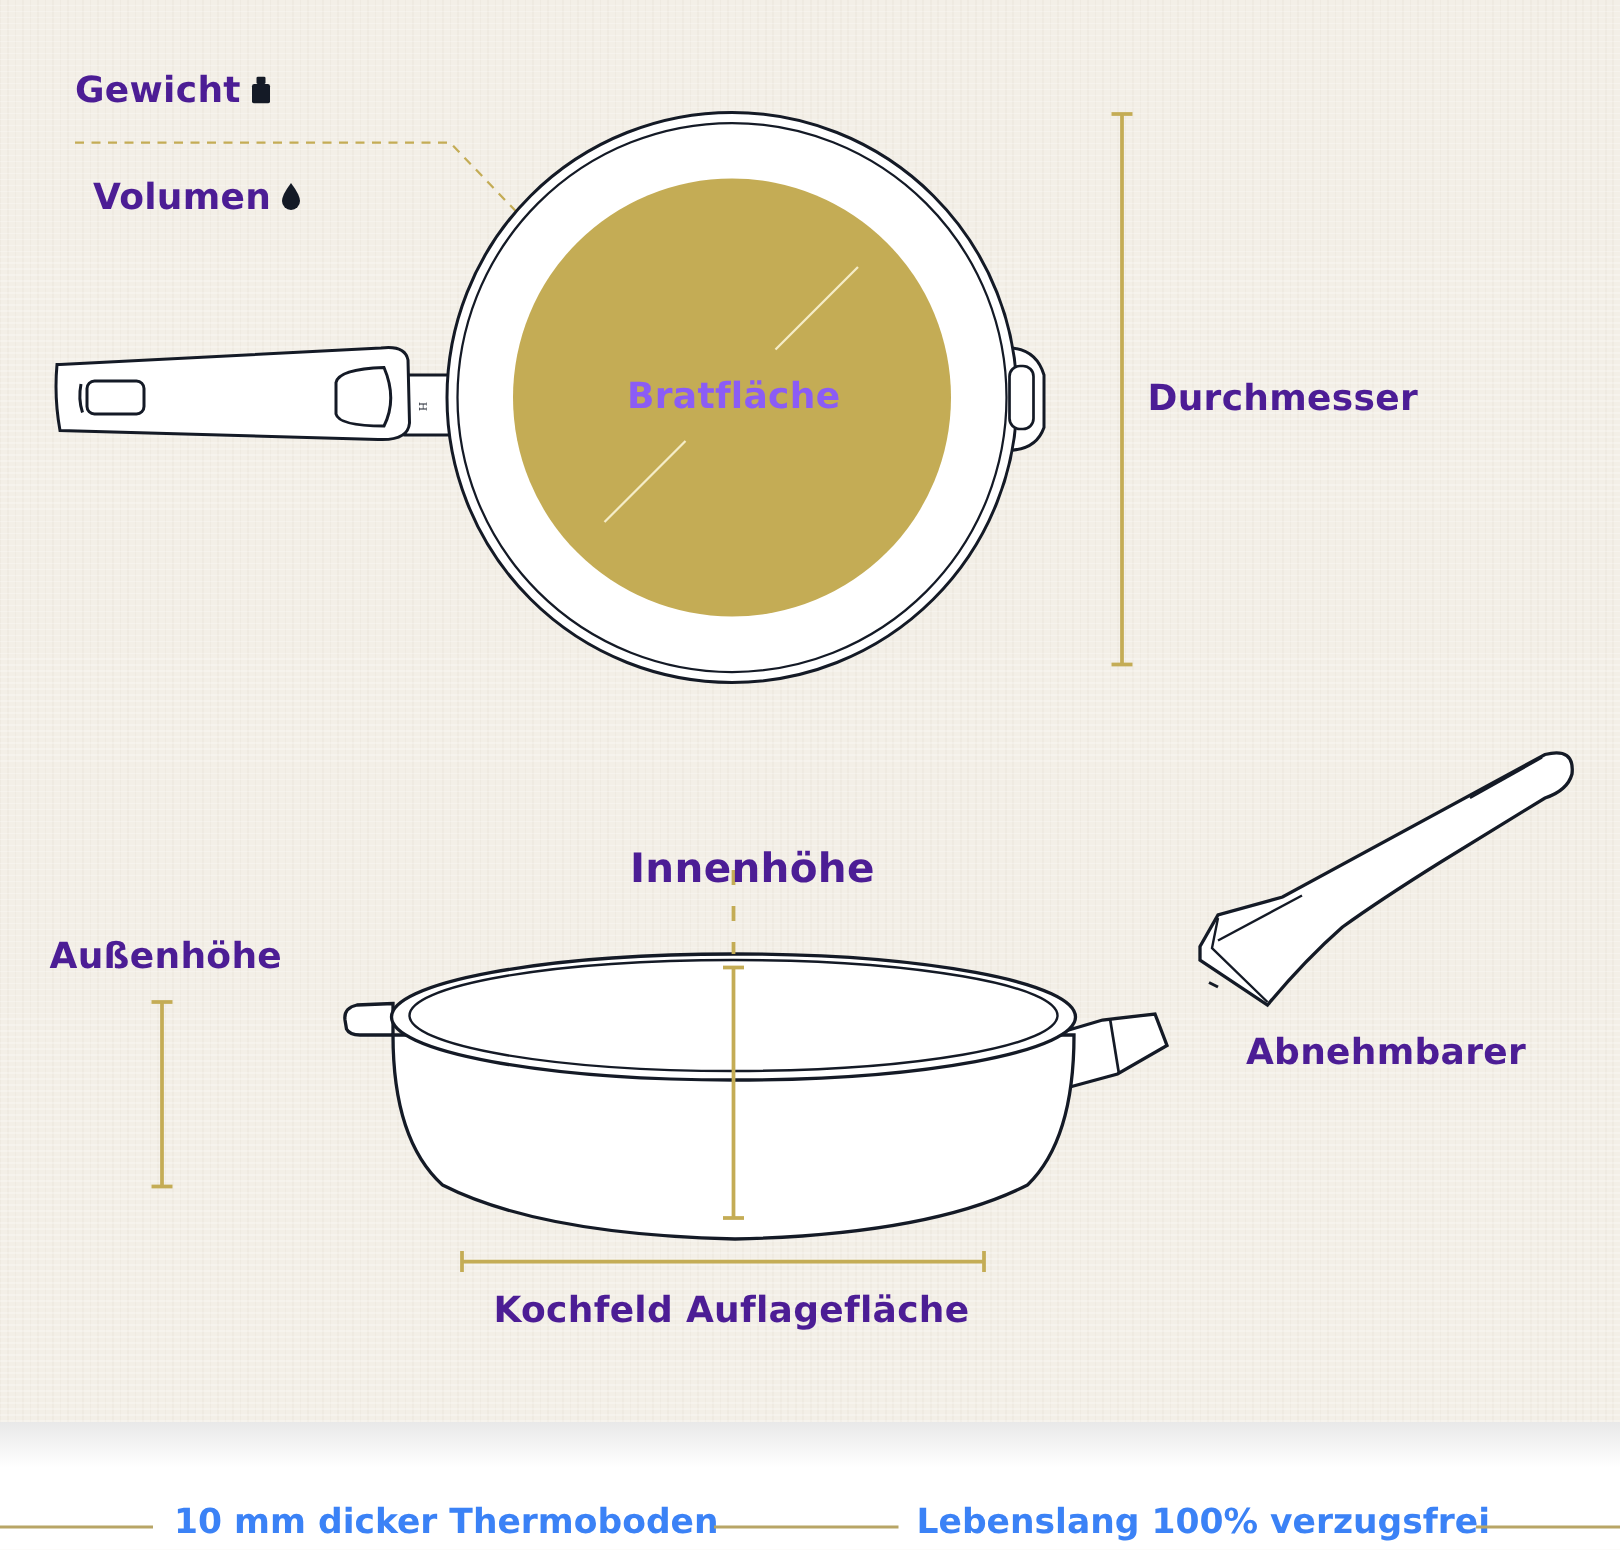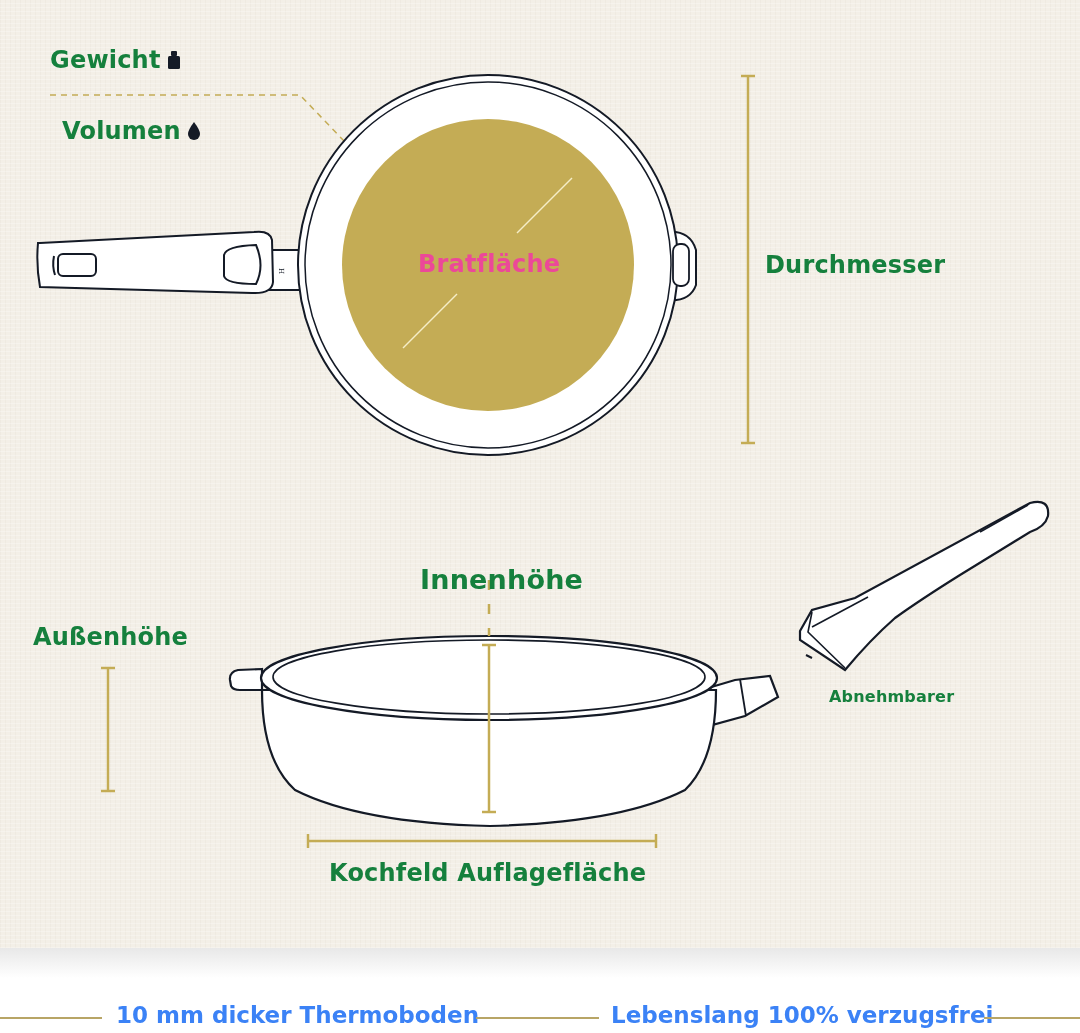--- a/index.html
+++ b/index.html
@@ -11,21 +11,21 @@
   }
   .canvas {
     position: absolute; left: 0; top: 0; width: 1080px; height: 948px;
     background-color: #f3efe7;
     background-image:
       repeating-linear-gradient(0deg, rgba(255,255,255,0.25) 0 1px, transparent 1px 4px),
       repeating-linear-gradient(90deg, rgba(220,212,198,0.18) 0 1px, transparent 1px 5px);
     box-shadow: 0 6px 14px rgba(0,0,0,0.18);
   }
   .label {
-    position: absolute; font-weight: bold; color: #15803d;
+    position: absolute; font-weight: bold; color: #4c1d95;
     white-space: nowrap; letter-spacing: 0.2px;
   }
   .icon-inline { display: inline-block; vertical-align: middle; margin-left: 6px; }
   svg.drawing { position: absolute; left: 0; top: 0; }
   .footer {
     position: absolute; left: 0; top: 948px; width: 1080px; height: 85px;
     background: linear-gradient(#e8e8e8 0, #ffffff 30px);
   }
   .footer-line { position: absolute; height: 2px; background: #b8a566; }
   .footer-text {
@@ -116,29 +116,29 @@
         <rect x="1" y="5" width="12" height="13" rx="1.5" fill="#141a26"></rect>
       </svg></span>
 </div>
 
 <div class="label" style="left:50px; top:117px; font-size:24px;margin-left:12px;">
   <span>Volumen</span><span class="icon-inline"><svg width="14" height="18" viewBox="0 0 14 18">
         <path d="M7 0 Q1 8 1 12 A6 6 0 0 0 13 12 Q13 8 7 0 Z" fill="#141a26"></path>
       </svg></span>
 </div>
 
-<div class="label" style="left:418px; top:250px; font-size:24px; color:#ec4899;">Bratfläche</div>
+<div class="label" style="left:418px; top:250px; font-size:24px; color:#8b5cf6;">Bratfläche</div>
 
 <div class="label" style="left:765px; top:251px; font-size:24px;">Durchmesser</div>
 
 <div class="label" style="left:420px; top:564px; font-size:27px;">Innenhöhe</div>
 
 <div class="label" style="left:33px; top:623px; font-size:24px;">Außenhöhe</div>
 
-<div class="label" style="left:829px; top:687px; font-size:16px; width:190px;">
+<div class="label" style="left:829px; top:687px; font-size:24px; text-align:center; width:190px;">
   <div>Abnehmbarer</div>
 </div>
 
 <div class="label" style="left:329px; top:859px; font-size:24px;">Kochfeld Auflagefläche</div>
 
 <div class="footer"></div>
 <div class="footer-line" style="left:0; top:1017px; width:102px;"></div>
 <div class="footer-text" style="left:116px;">10 mm dicker Thermoboden</div>
 <div class="footer-line" style="left:476px; top:1017px; width:123px;"></div>
 <div class="footer-text" style="left:611px;">Lebenslang 100% verzugsfrei</div>

